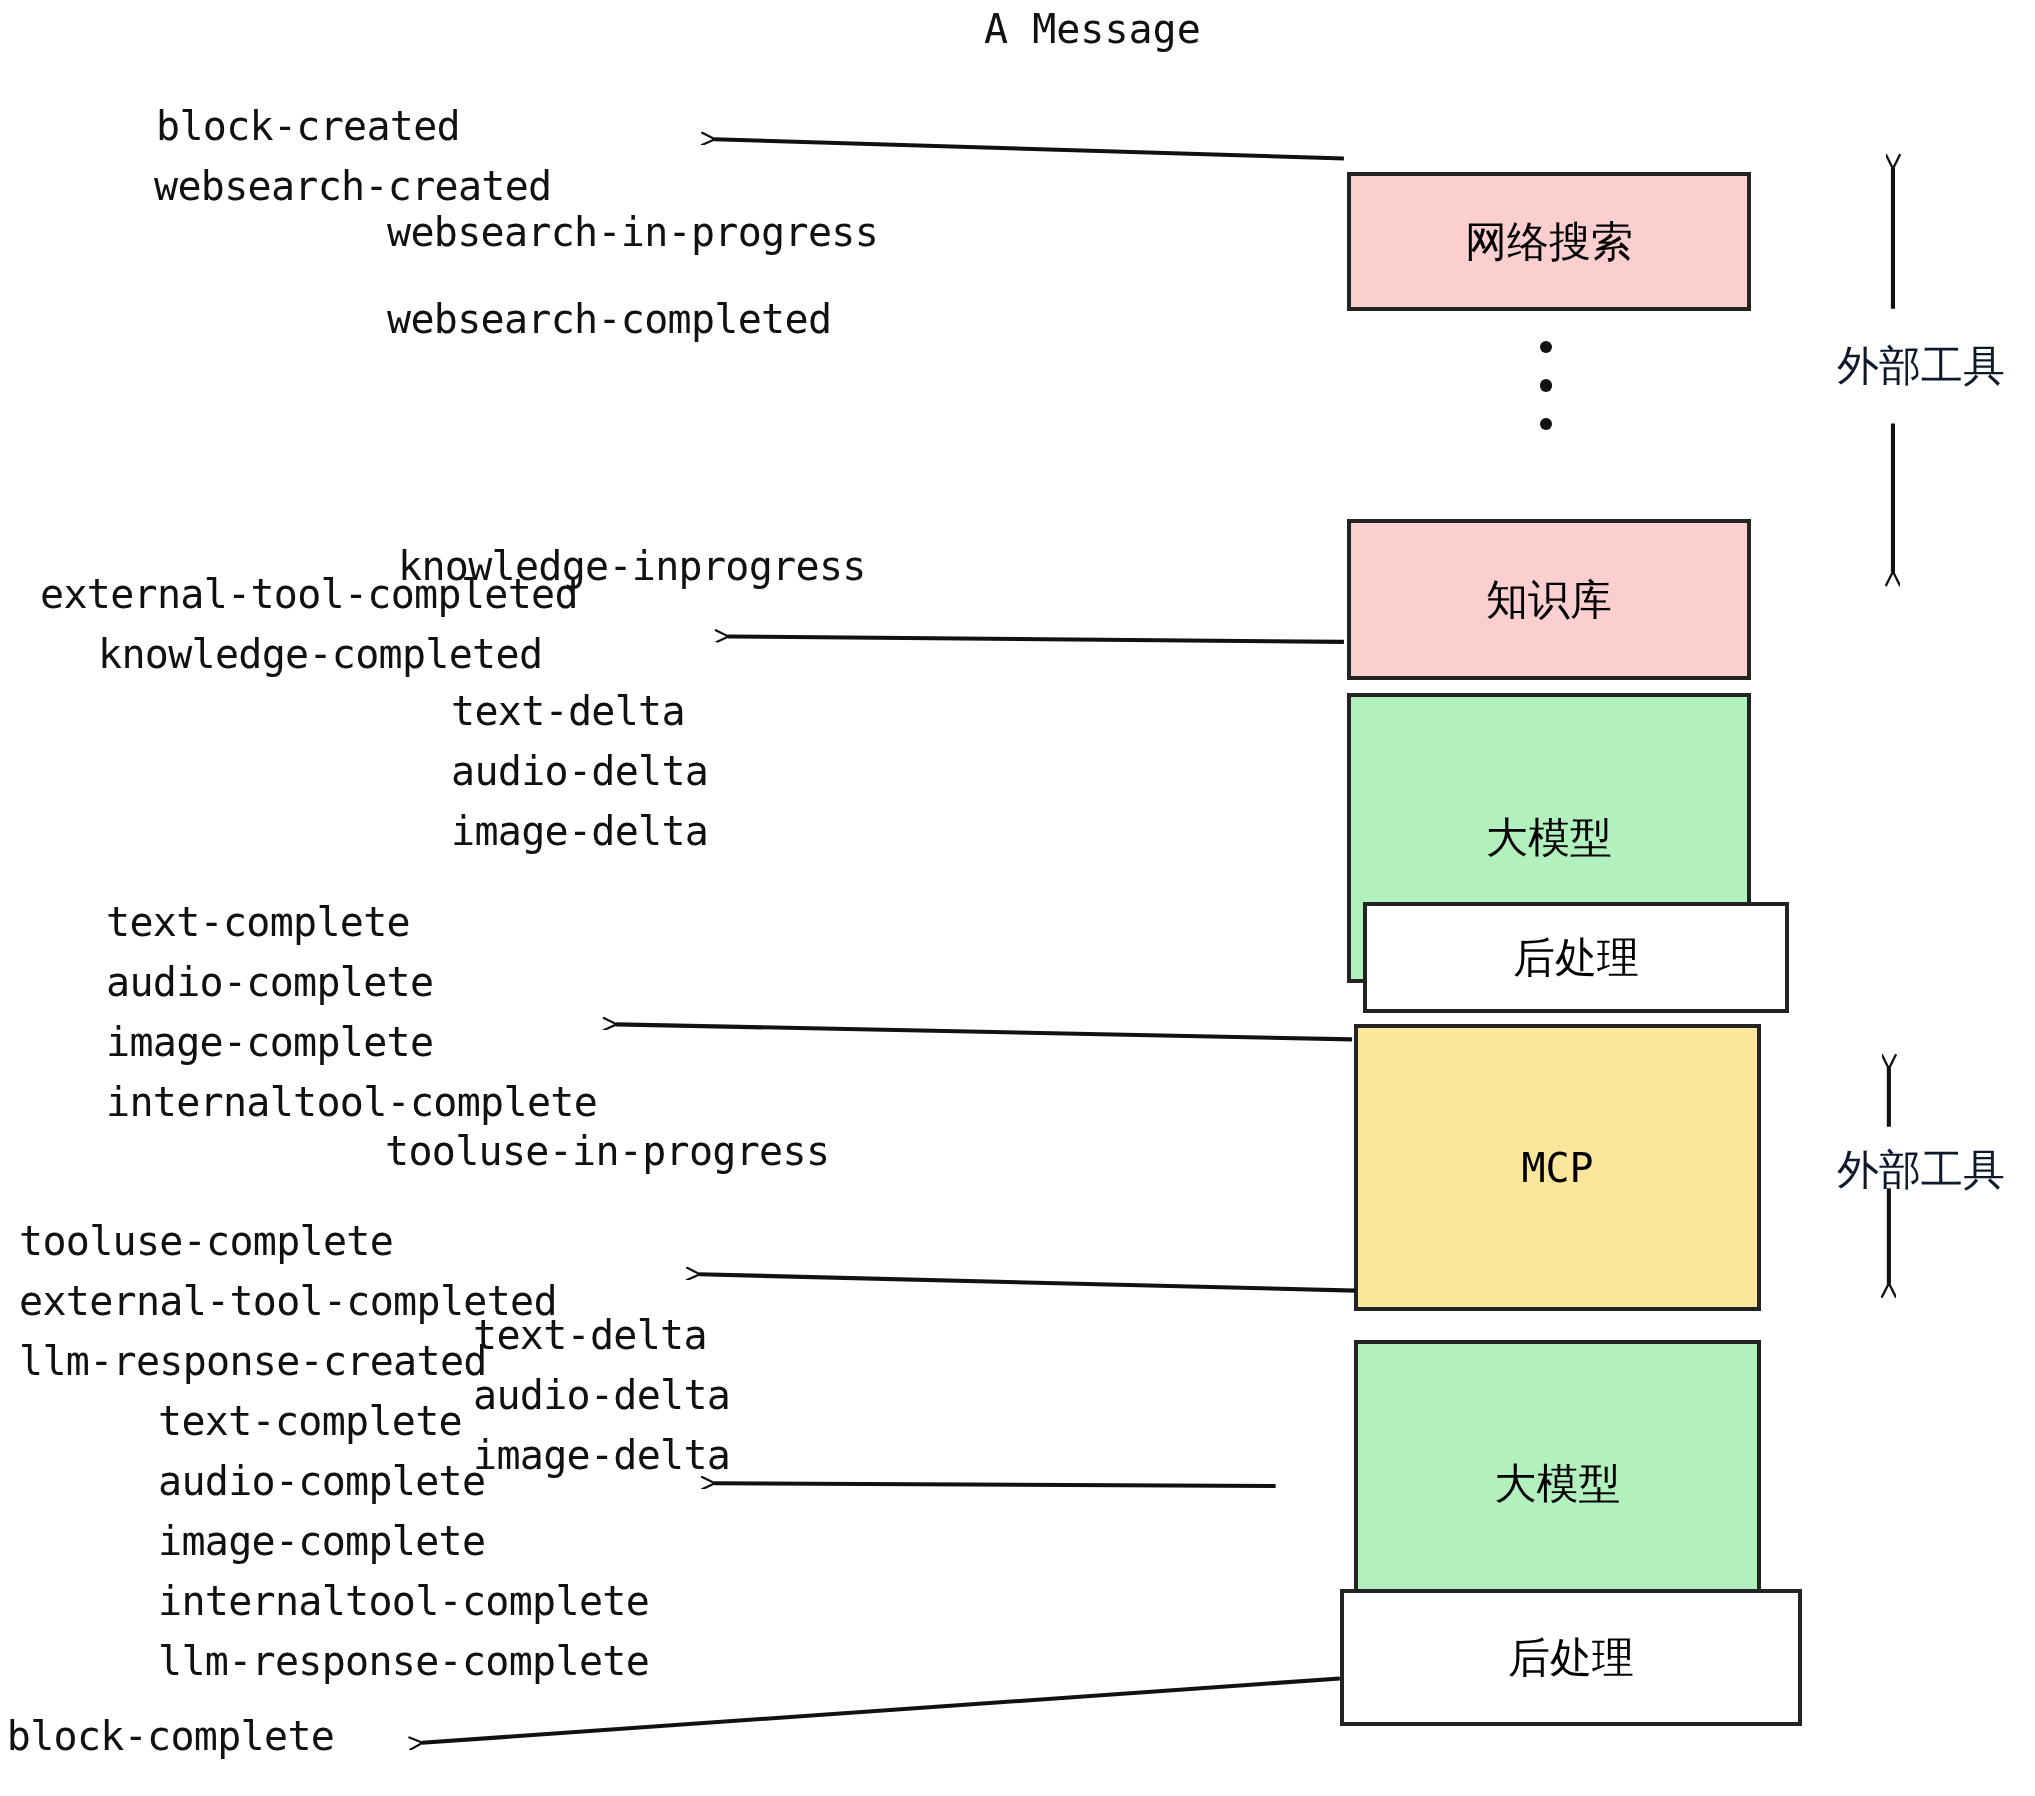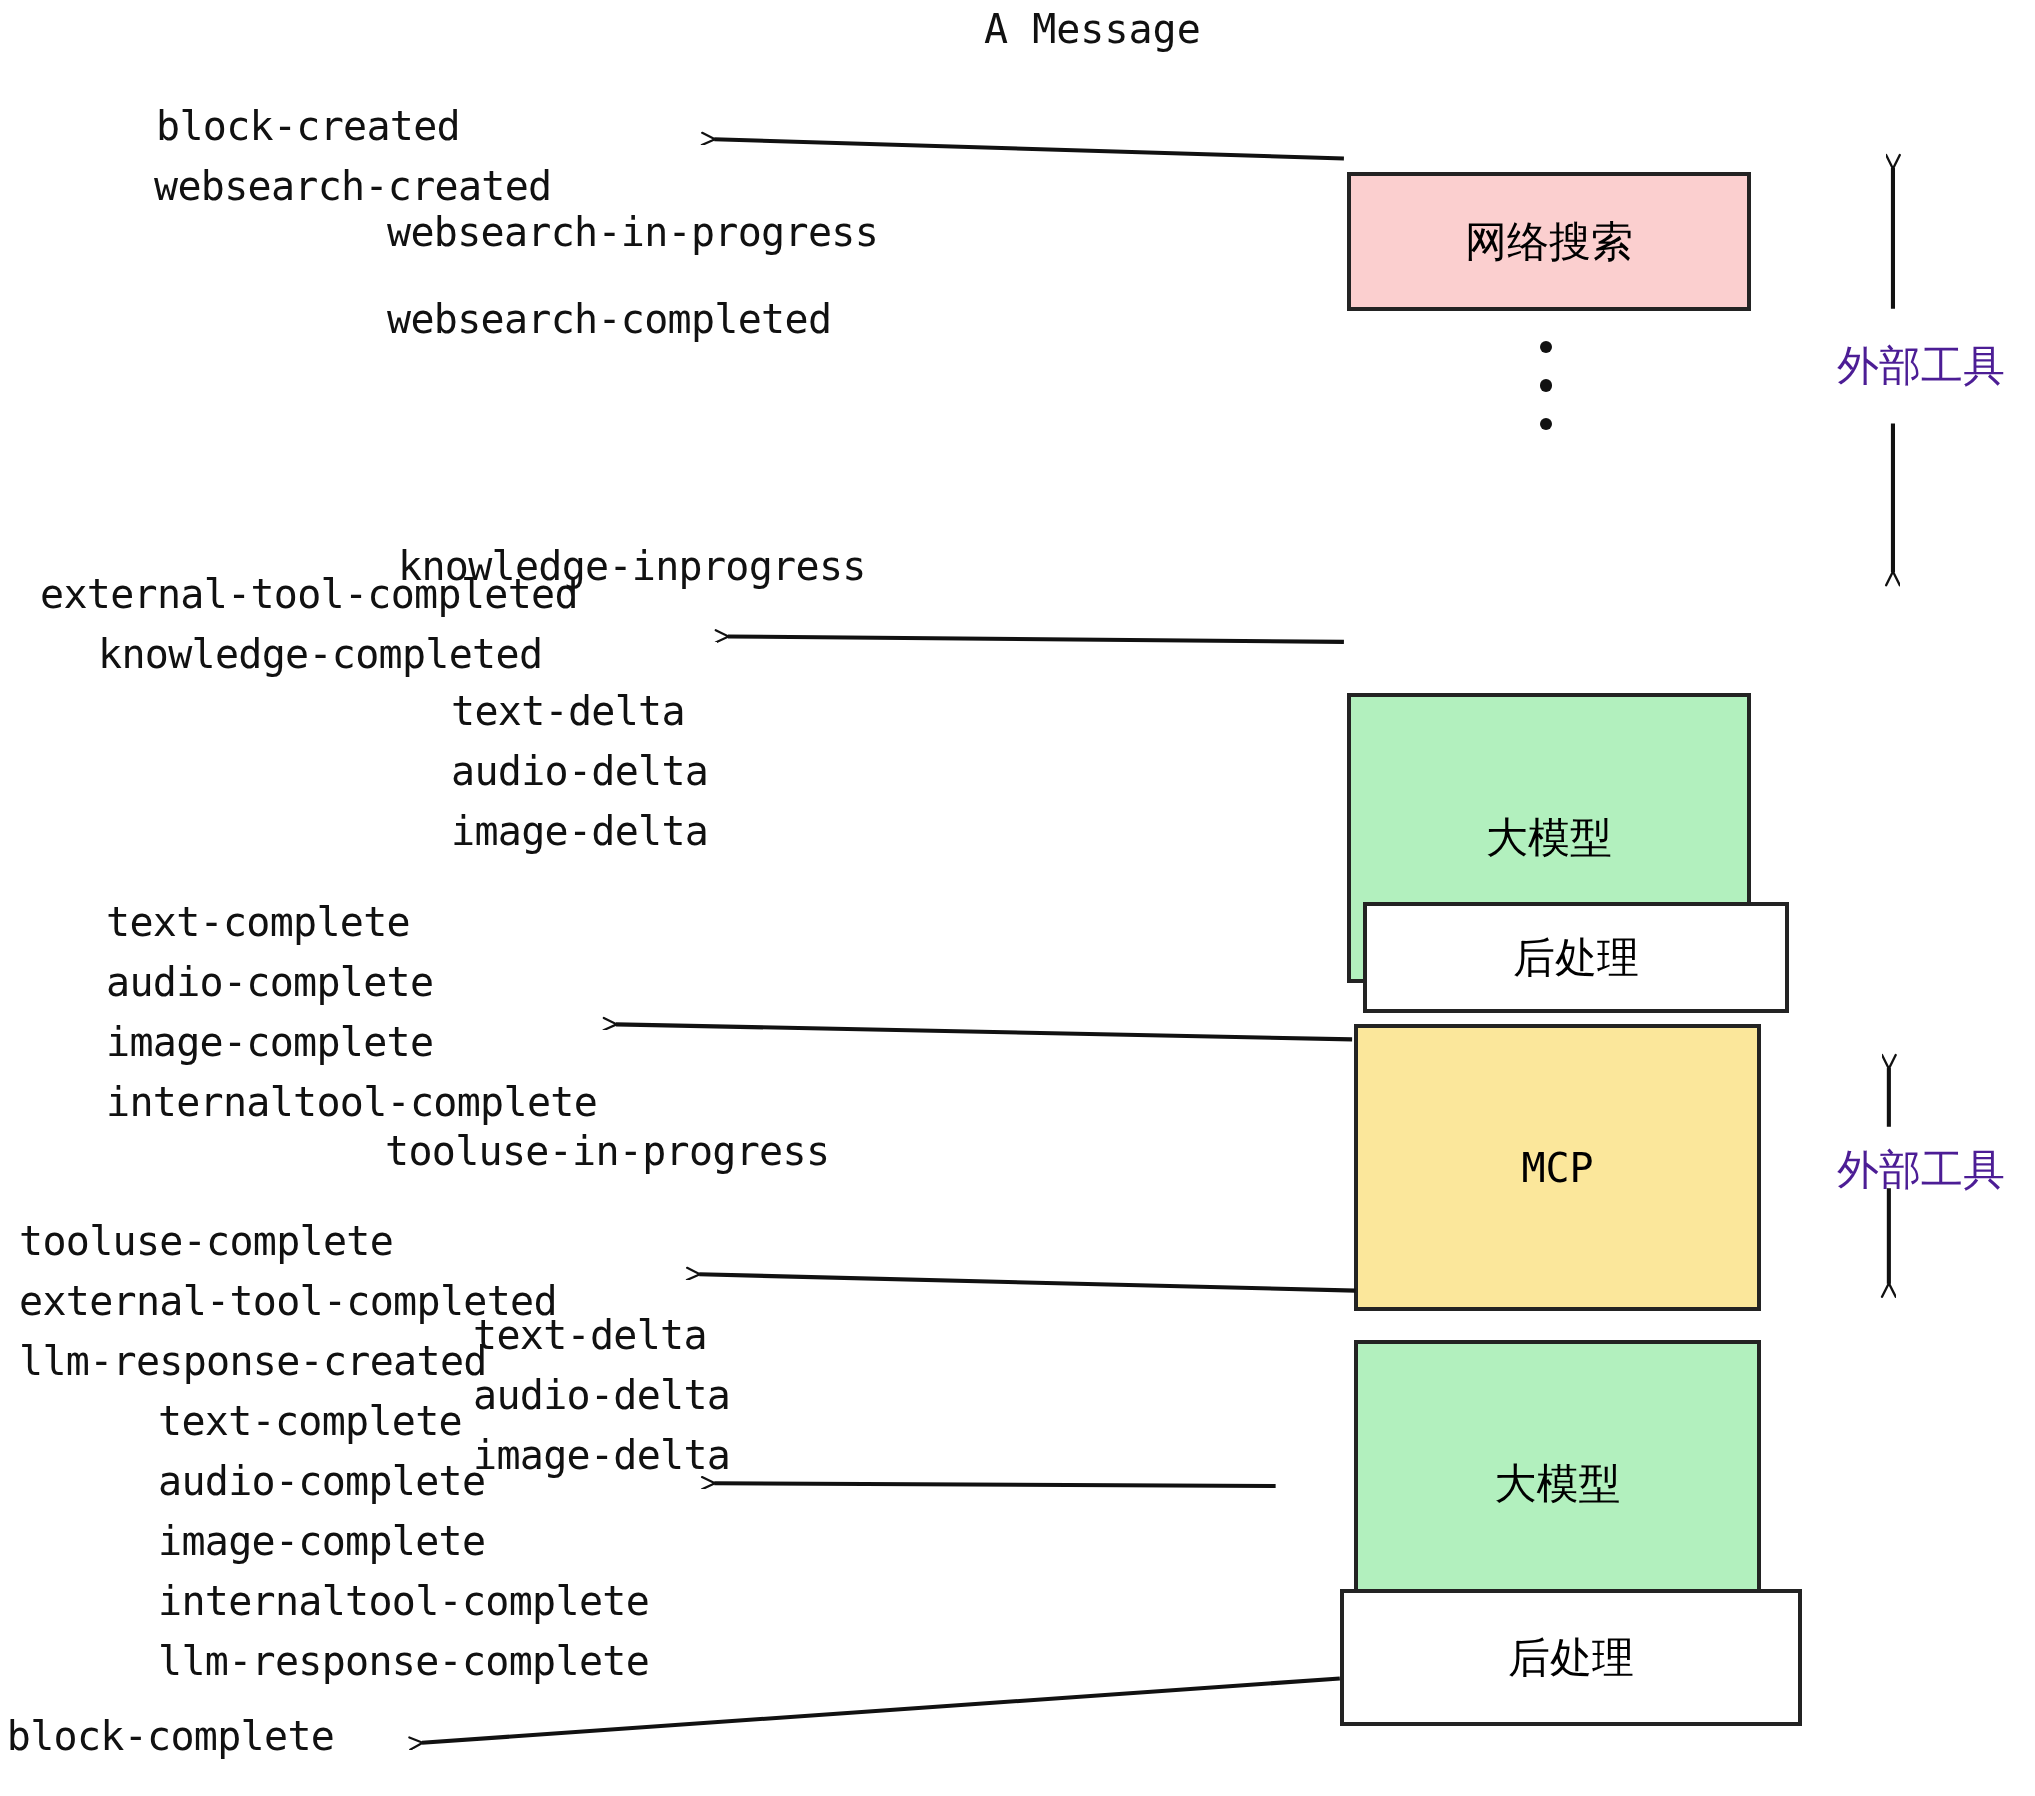--- a/index.html
+++ b/index.html
@@ -55,21 +55,21 @@
   .dots i{
     display:block;
     width:12.3px;height:12.3px;border-radius:50%;
     background:#111111;
   }
   .sidelabel{
     position:absolute;
     white-space:nowrap;
     font-family:"DejaVu Sans","Liberation Sans",sans-serif;
     font-size:42px;
-    color:#4c1d95;
+    color:#0f172a;
   }
   svg.arrows{
     position:absolute;
     left:0;top:0;
     width:2035px;height:1796px;
     pointer-events:none;
   }
 </style>
 </head>
 <body>
@@ -81,20 +81,23 @@
   <div class="box" style="left:1347px; top:172px; width:404px; height:139px; background:#FBCFCF;">
     <span>网络搜索</span>
   </div>
 
   <div class="dots" style="left:1539px; top:341px; width:13.7px; height:89px;">
     <i></i>
     <i></i>
     <i></i>
   </div>
 
+  <div class="box" style="left:1347px; top:519px; width:404px; height:161px; background:#FBCFCF;">
+    <span>知识库</span>
+  </div>
 
   <div class="box" style="left:1347px; top:693px; width:404px; height:290px; background:#B2F0BE;">
     <span>大模型</span>
   </div>
 
   <div class="box" style="left:1363px; top:902px; width:426px; height:111px; background:#FFFFFF;">
     <span>后处理</span>
   </div>
 
   <div class="box mono" style="left:1354px; top:1024px; width:407px; height:287px; background:#FBE79B;">

